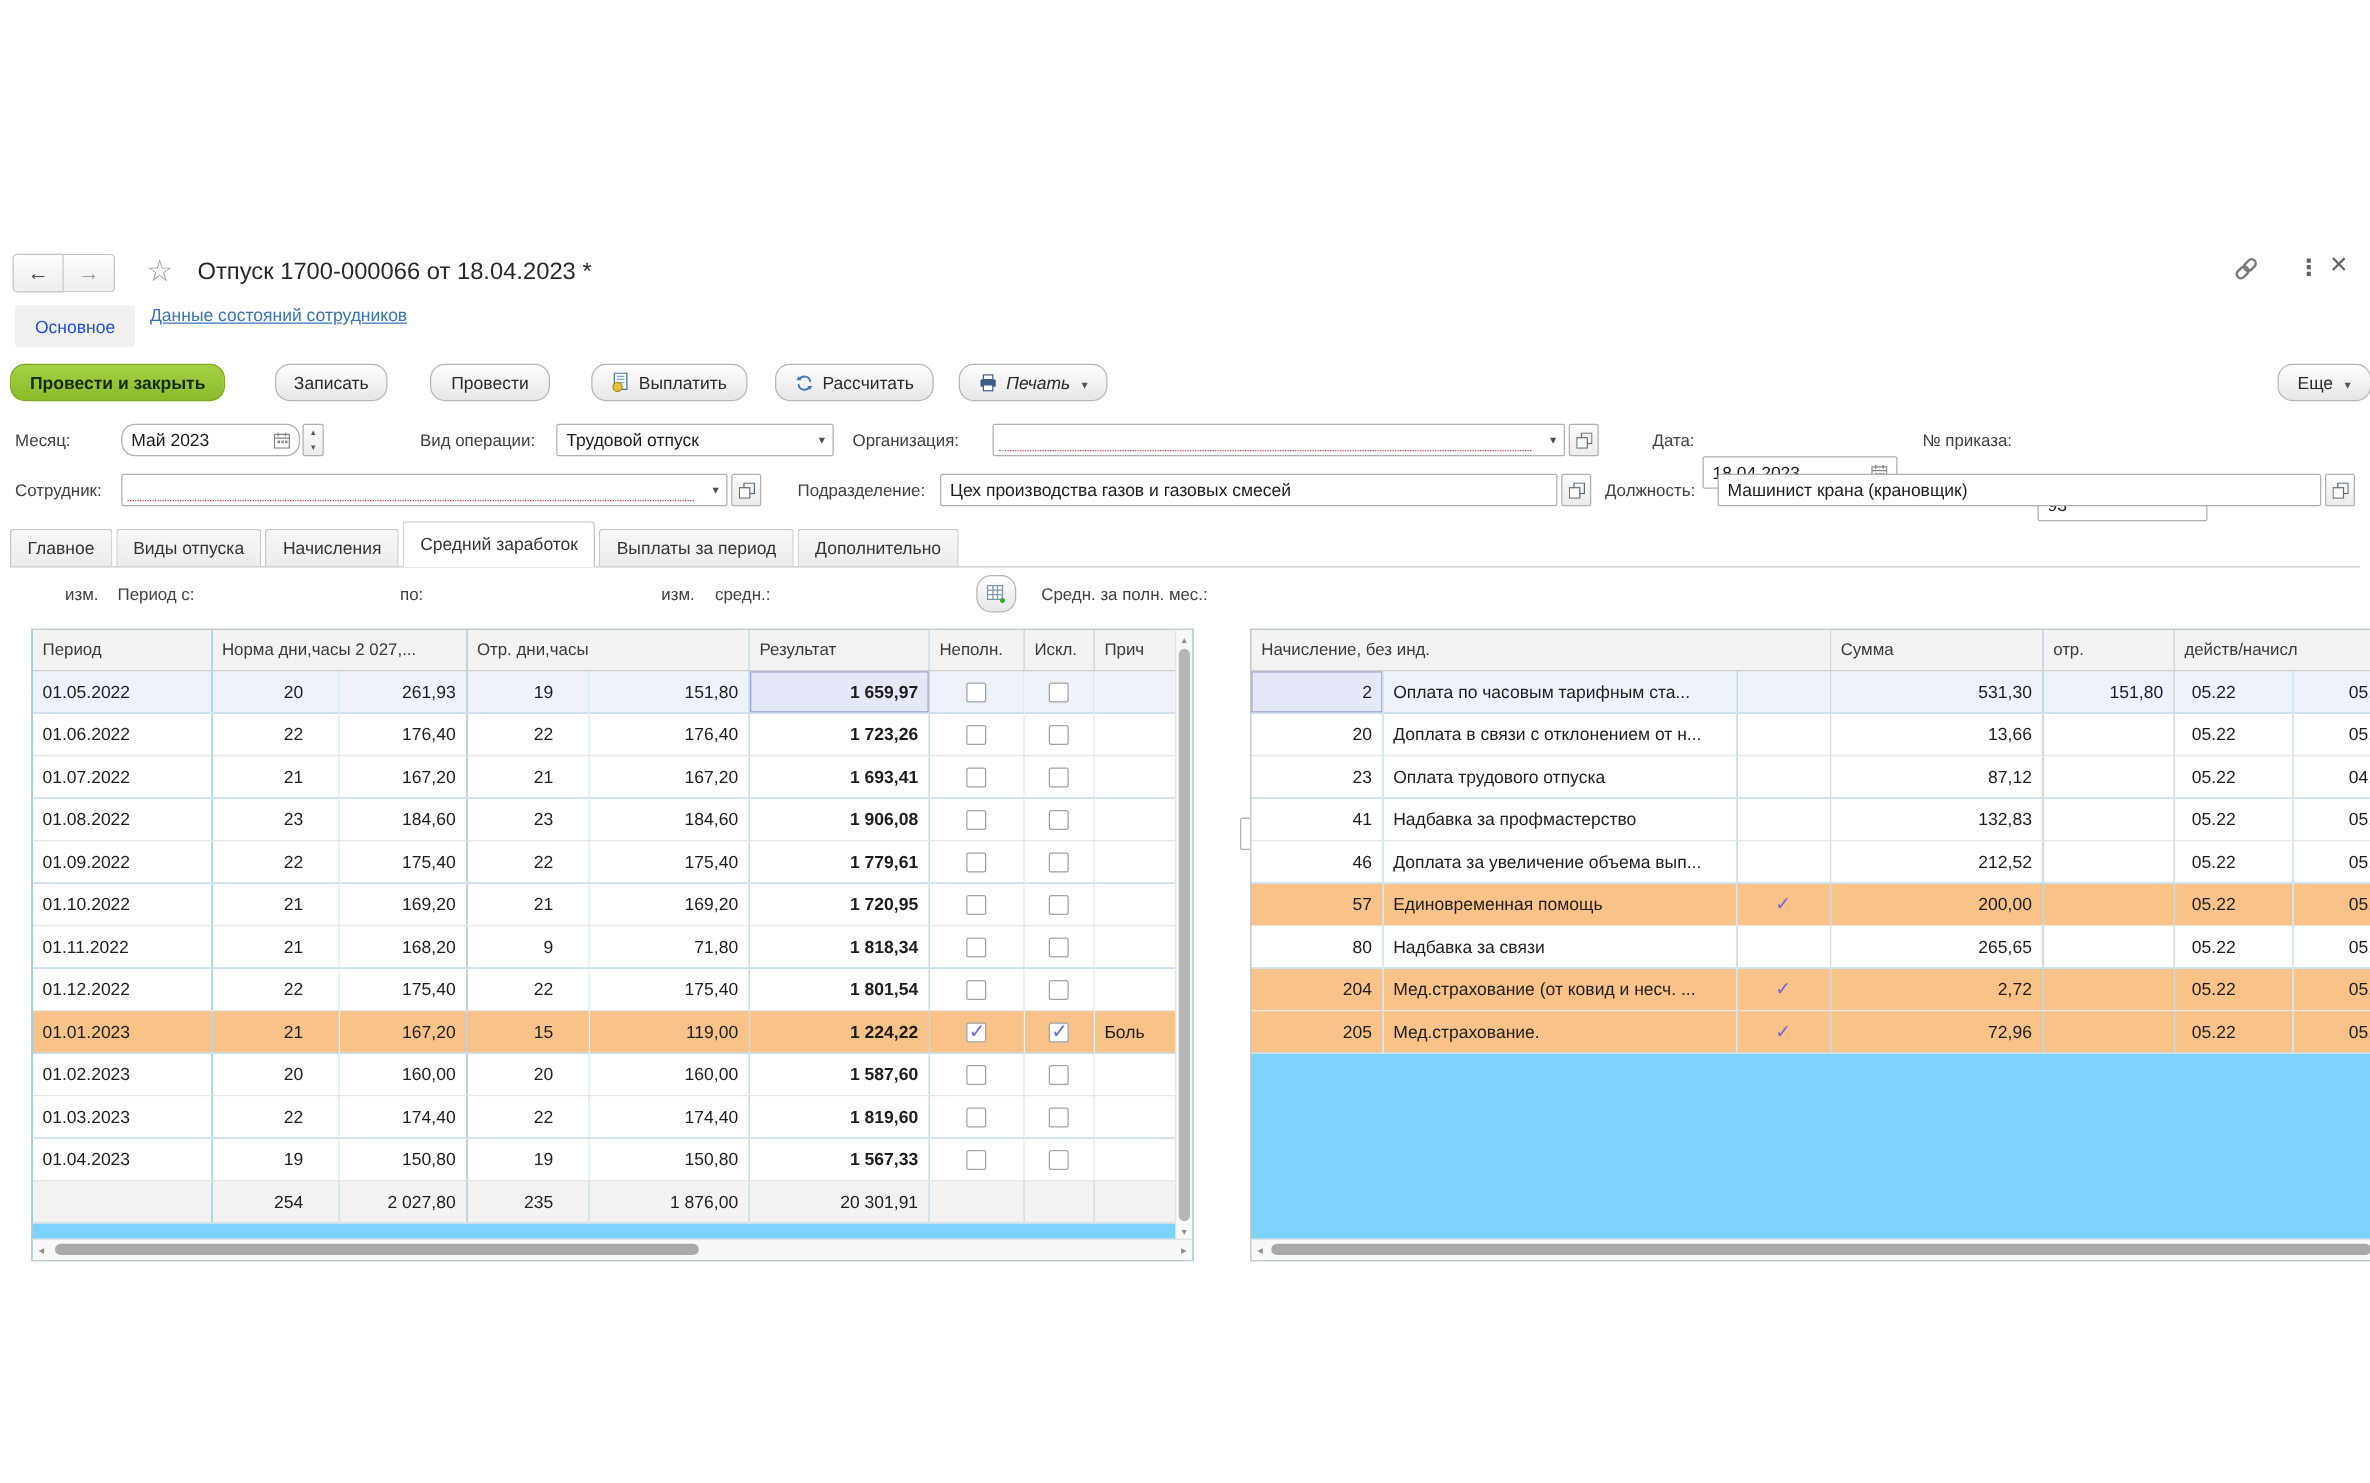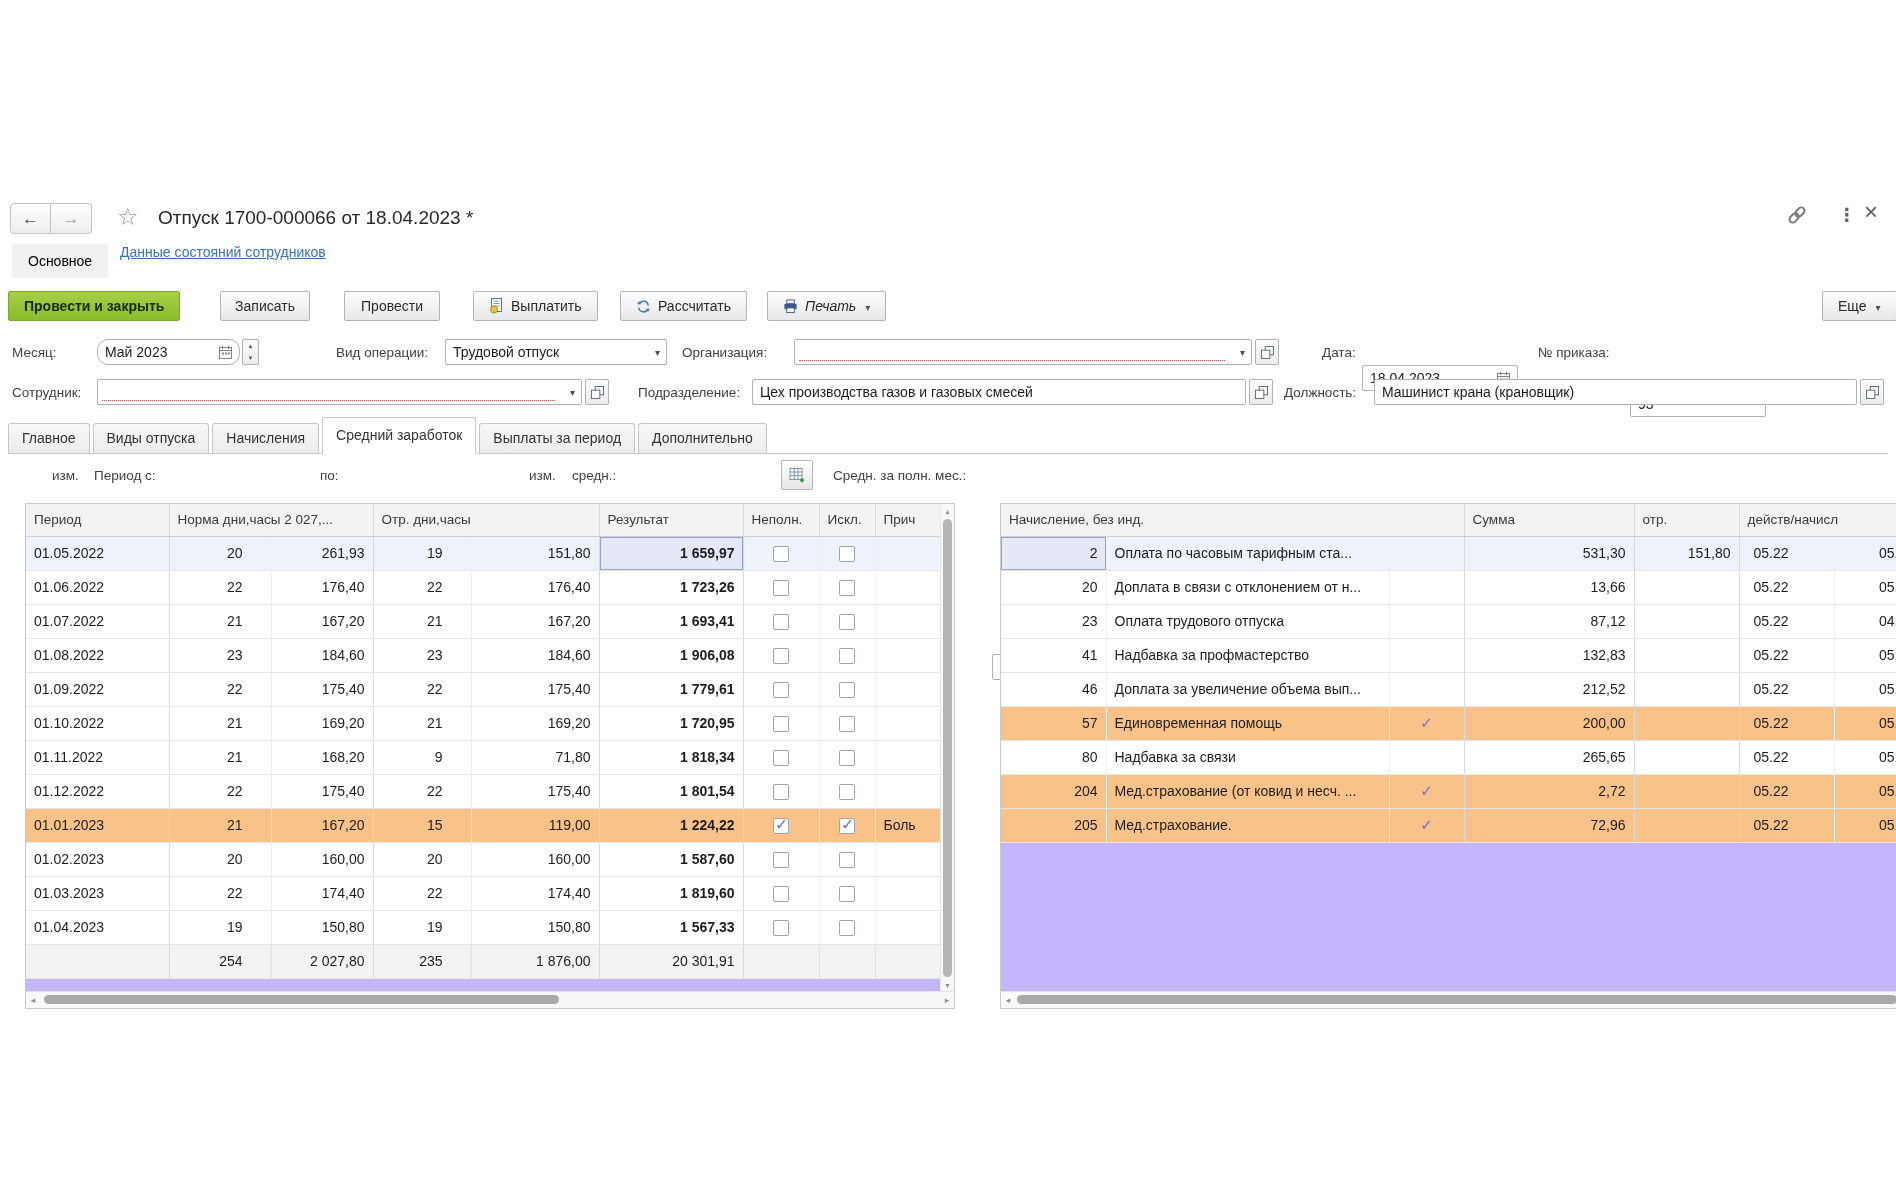--- a/index.html
+++ b/index.html
@@ -14,25 +14,25 @@
   .navbtn.back{border-radius:4px 0 0 4px;}
   .navbtn.fwd{border-radius:0 4px 4px 0;border-left:none;}
   .navbtn.back::after{content:"\2190";font-size:17px;color:#4a4a4a;font-weight:bold;}
   .navbtn.fwd::after{content:"\2192";font-size:17px;color:#9f9f9f;font-weight:bold;}
   .star::after{content:"\2606";font-size:24px;color:#9a9a9a;}
   .doc-title{font-size:19px;color:#282828;white-space:nowrap;}
   .kebab::after{content:"\22EE";font-size:18px;color:#606060;font-weight:bold;}
   .closex::after{content:"\00D7";font-size:24px;color:#5f5f5f;}
   
   .chip{background:#f1f1f1;border-radius:3px;height:34px;display:inline-flex;align-items:center;
-        padding:0 16px;font-size:14px;color:#000000;}
+        padding:0 16px;font-size:14px;color:#1d4ed8;}
   .navlink{font-size:14px;color:var(--link-blue,#3673b5);text-decoration:underline;cursor:pointer;white-space:nowrap;}
   
   .btn{display:inline-flex;align-items:center;gap:7px;height:30px;padding:0 15px;border:1px solid #b5b5b5;
-       border-radius:2px;background:linear-gradient(#fefefe,#e7e7e7);font-size:14px;color:#2a2a2a;
+       border-radius:12px;background:linear-gradient(#fefefe,#e7e7e7);font-size:14px;color:#2a2a2a;
        box-sizing:border-box;white-space:nowrap;}
   .btn.green{background:linear-gradient(var(--primary-button-green,#a5d046),#8abc2b);border-color:#7ca822;
        font-weight:bold;color:#182a02;}
   .caret::after{content:"\25BE";font-size:10px;color:#555;margin-left:2px;}
   
   .fld{display:flex;align-items:center;height:26px;border:1px solid #b0b0b0;border-radius:2px;background:#fff;
        font-size:14px;color:#1b1b1b;padding:0 7px;box-sizing:border-box;position:relative;}
   .fld .v{flex:1;white-space:nowrap;overflow:hidden;}
   .fld .v.placeholder{color:#6d6d6d;}
   .fld.req::after{content:"";position:absolute;left:4px;right:26px;bottom:3px;border-bottom:1px dotted var(--required-red,#cf4c4c);}
@@ -49,21 +49,21 @@
        display:flex;align-items:flex-end;gap:3px;}
   .tab{height:29px;line-height:29px;padding:0 13px;border:1px solid #c6c6c6;border-bottom:none;
        background:linear-gradient(#f8f8f8,#ececec);font-size:14px;color:#333;border-radius:3px 3px 0 0;white-space:nowrap;}
   .tab.active{height:35px;line-height:35px;background:#fff;margin-bottom:-1px;border-bottom:1px solid #fff;}
   
   .cb{display:inline-block;width:16px;height:16px;border:1px solid #9fa3ab;border-radius:2px;background:#fff;
       position:relative;vertical-align:middle;box-sizing:border-box;}
   .cb.checked::after{content:"\2713";position:absolute;left:1px;top:-4px;font-size:16px;font-weight:bold;
       color:var(--check-purple,#6e6cd8);}
   
-  .grid{position:absolute;border:1px solid #c9c9c9;background:#c4b5fd;box-sizing:border-box;overflow:hidden;}
+  .grid{position:absolute;border:1px solid #c9c9c9;background:#7dd3fc;box-sizing:border-box;overflow:hidden;}
   .grid table{border-collapse:collapse;table-layout:fixed;}
   .grid th{background:#f3f3f3;border-right:1px solid #d9d9d9;border-bottom:1px solid #cfcfcf;font-weight:normal;
       font-size:13.5px;color:#3a3a3a;text-align:left;padding:0 8px;height:32px;white-space:nowrap;overflow:hidden;box-sizing:border-box;}
   .grid td{height:34px;border-bottom:1px solid #e6e6e6;border-right:1px solid #f0f0f0;font-size:14px;color:#1d1d1d;
       padding:0 8px;white-space:nowrap;overflow:hidden;box-sizing:border-box;background:#fff;}
   .grid td.ge,.grid td.c-period{border-right-color:#dadada;}
   td.num{text-align:right;}
   td.day{padding-right:28px;}
   td.res{font-weight:bold;}
   td.cbc{text-align:center;}

